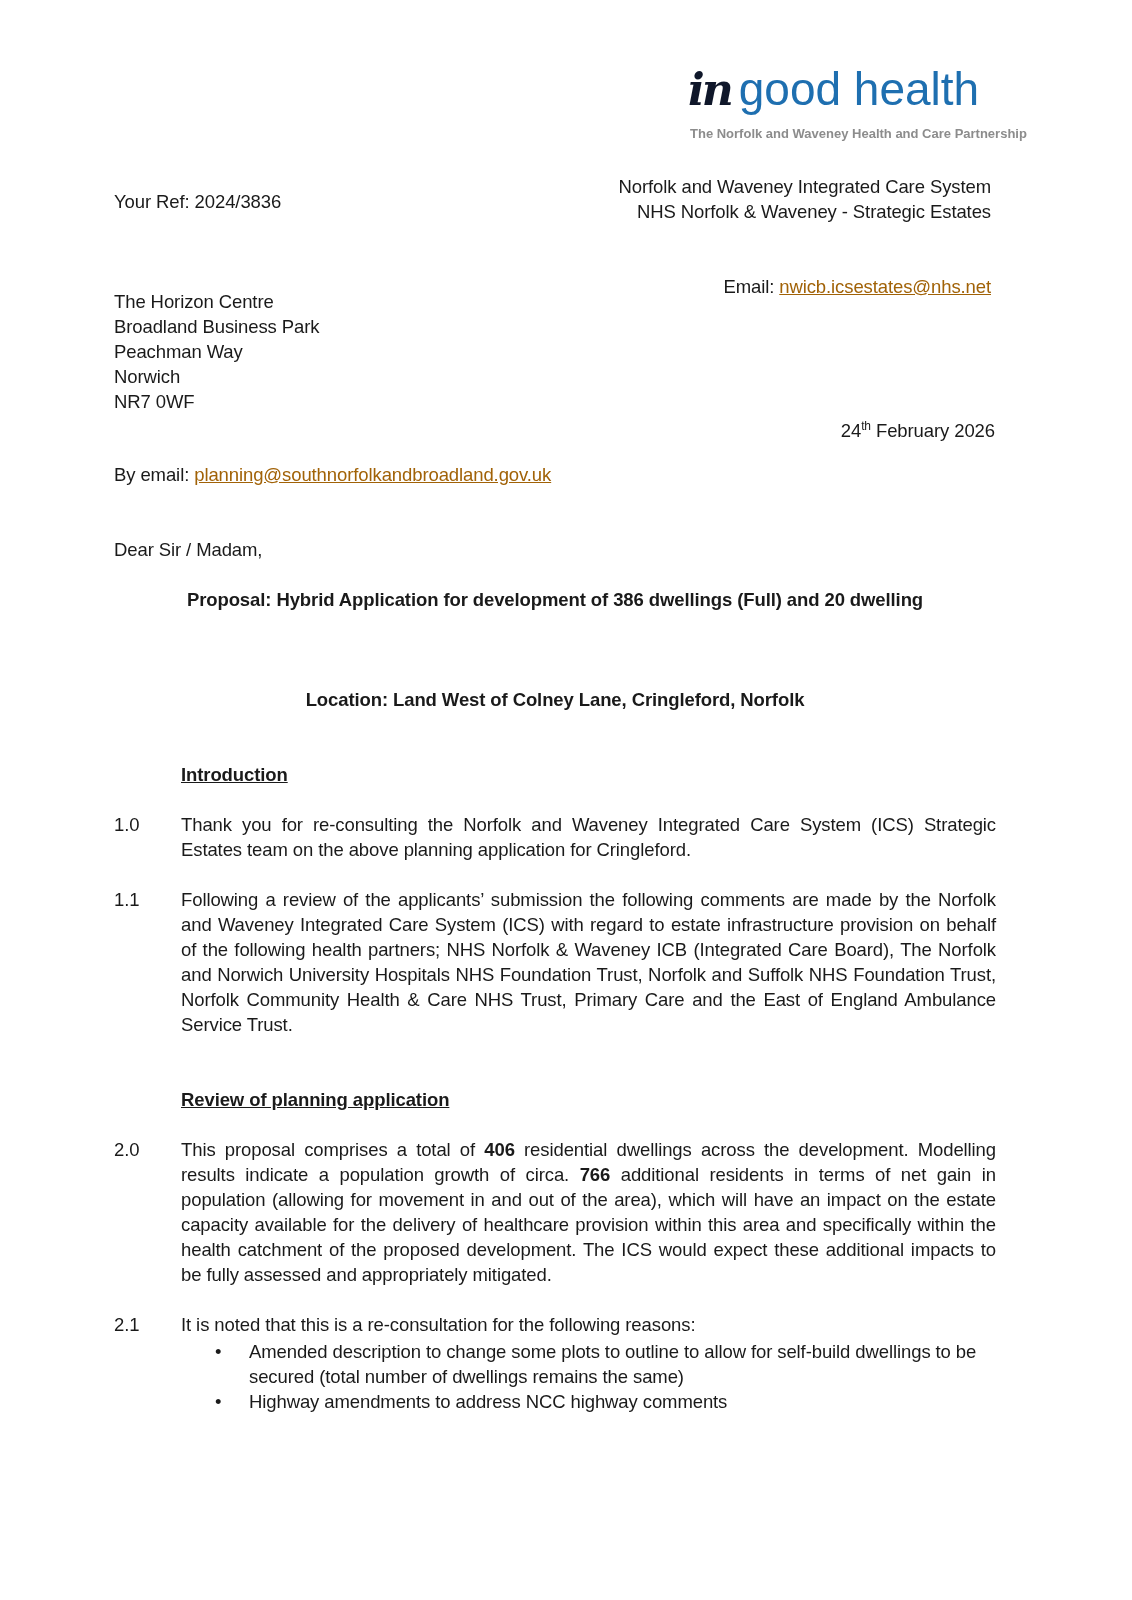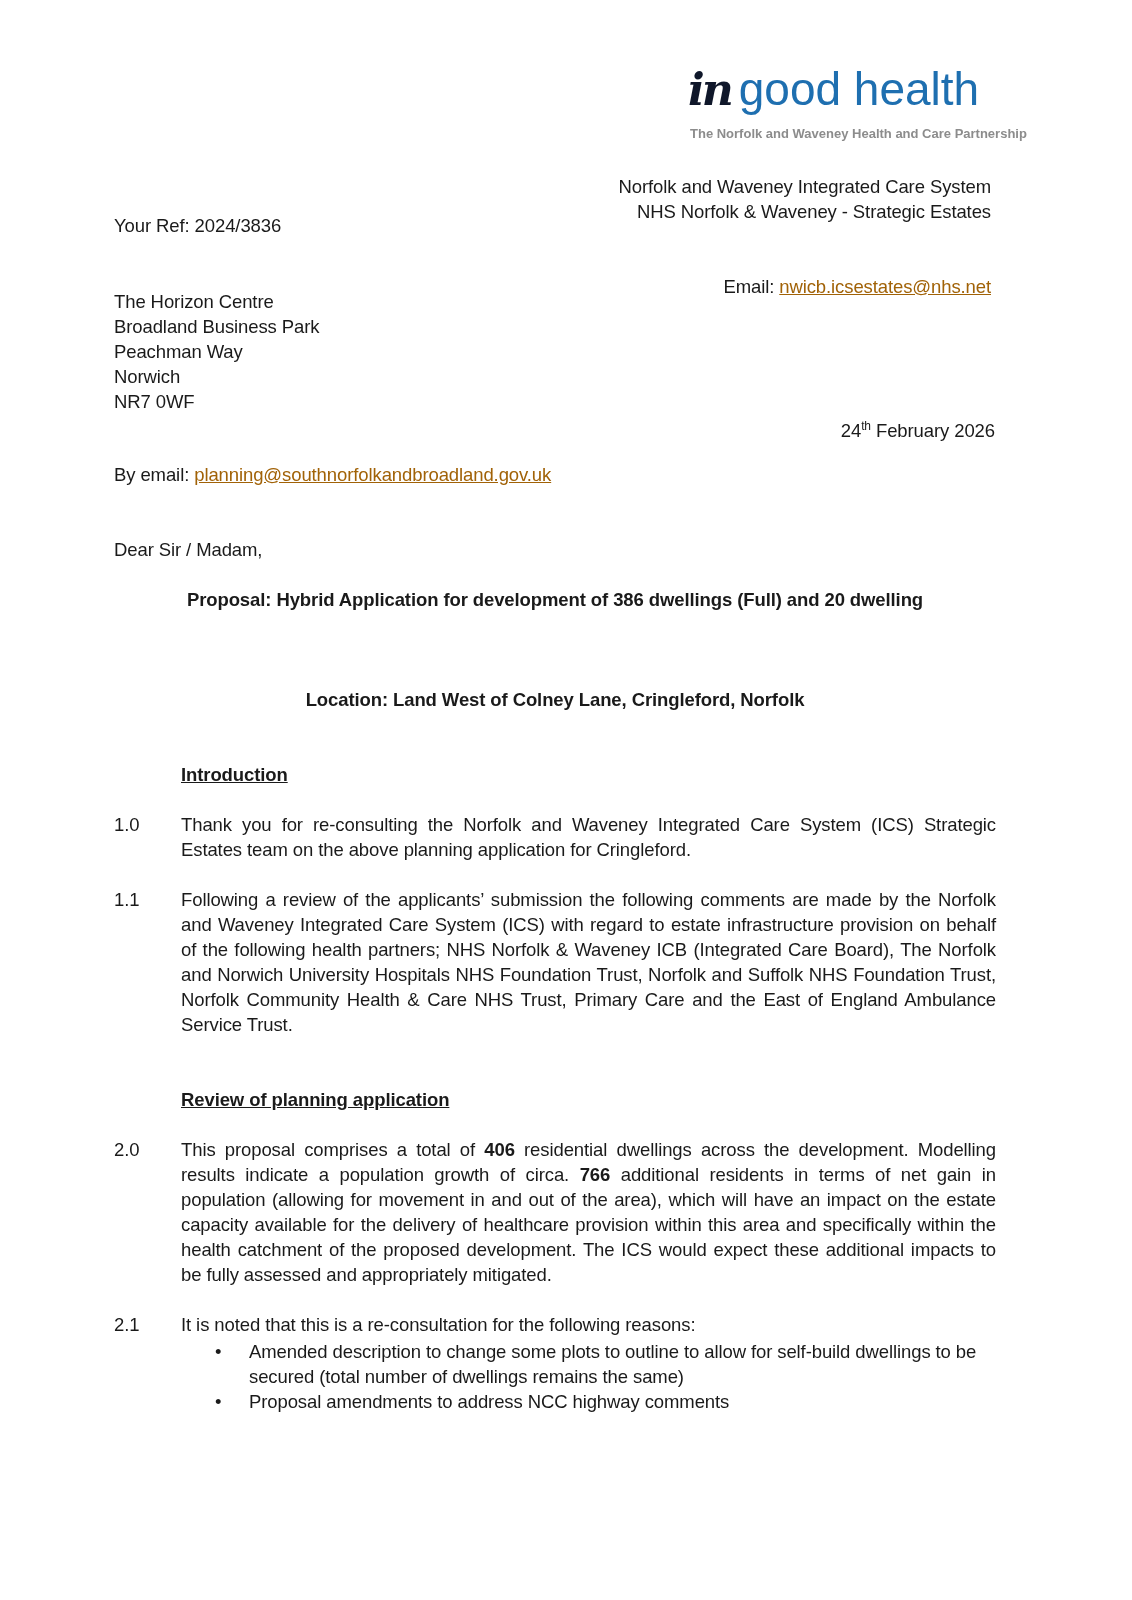--- a/index.html
+++ b/index.html
@@ -25,21 +25,21 @@
 </head>
 <body>
 
 <div class="abs" style="left:688px; top:64px;">
   <div class="logo-main">
     <span class="logo-in">in</span><span>good health</span>
   </div>
 </div>
 <div class="abs logo-sub" style="left:690px; top:126px;">The Norfolk and Waveney Health and Care Partnership</div>
 
-<div class="abs txt" style="left:114px; top:189px;margin-top:24px;">Your Ref: 2024/3836</div>
+<div class="abs txt" style="left:114px; top:189px;">Your Ref: 2024/3836</div>
 
 <div class="abs txt right" style="right:141px; top:174px;margin-left:25px;">
   <div>Norfolk and Waveney Integrated Care System</div>
   <div>NHS Norfolk &amp; Waveney - Strategic Estates</div>
 </div>
 
 <div class="abs txt right" style="right:141px; top:274px;">
   <span>Email: </span><a class="link">nwicb.icsestates@nhs.net</a>
 </div>
 
@@ -85,16 +85,16 @@
   <div class="num">2.0</div>
   <div class="body"><span>This proposal comprises a total of </span><b>406</b><span> residential dwellings across the development. Modelling results indicate a population growth of circa. </span><b>766</b><span> additional residents in terms of net gain in population (allowing for movement in and out of the area), which will have an impact on the estate capacity available for the delivery of healthcare provision within this area and specifically within the health catchment of the proposed development. The ICS would expect these additional impacts to be fully assessed and appropriately mitigated.</span></div>
 </div>
 
 <div class="abs txt para" style="left:114px; top:1312px;">
   <div class="num">2.1</div>
   <div class="body" style="text-align:left;">
     <div>It is noted that this is a re-consultation for the following reasons:</div>
     <ul class="bullets" style="margin-top:2px;">
       <li>Amended description to change some plots to outline to allow for self-build dwellings to be secured (total number of dwellings remains the same)</li>
-      <li>Proposal amendments to address NCC highway comments</li>
+      <li>Highway amendments to address NCC highway comments</li>
     </ul>
   </div>
 </div>
 
 </body></html>

